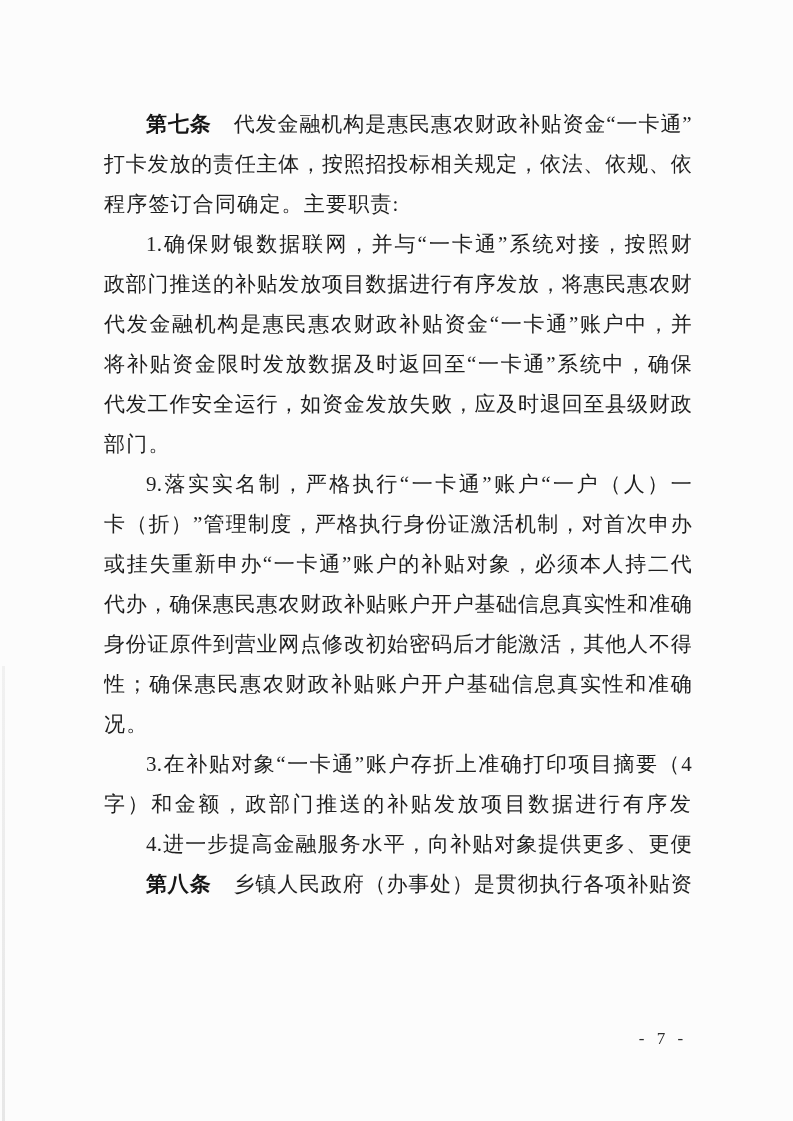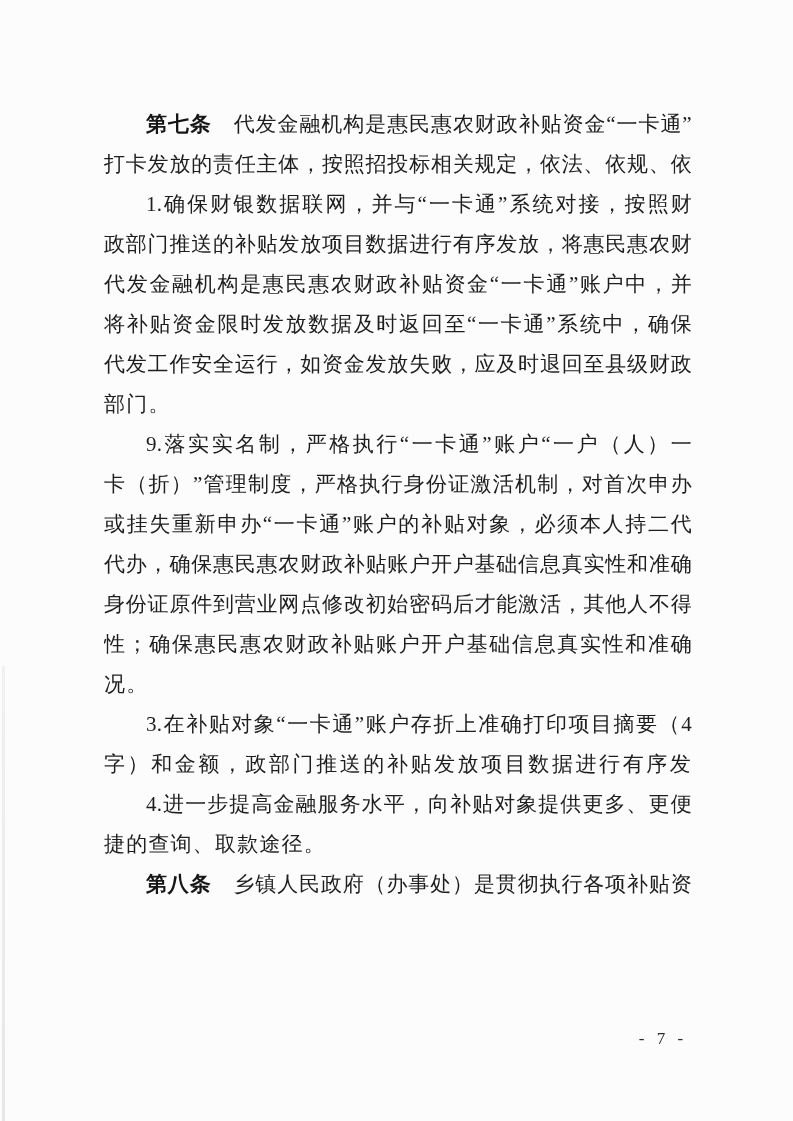--- a/index.html
+++ b/index.html
@@ -66,33 +66,33 @@
   }
 </style>
 </head>
 <body>
 
 <div class="page">
   <div class="scan-edge"></div>
   <div class="doc">
       <div class="line indent fill"><b>第七条</b>　代发金融机构是惠民惠农财政补贴资金“一卡通”</div>
       <div class="line fill">打卡发放的责任主体，按照招投标相关规定，依法、依规、依</div>
+      <div class="line">程序签订合同确定。主要职责:</div>
       <div class="line indent fill">1.确保财银数据联网，并与“一卡通”系统对接，按照财</div>
       <div class="line fill">政部门推送的补贴发放项目数据进行有序发放，将惠民惠农财</div>
       <div class="line fill">代发金融机构是惠民惠农财政补贴资金“一卡通”账户中，并</div>
       <div class="line fill">将补贴资金限时发放数据及时返回至“一卡通”系统中，确保</div>
       <div class="line fill">代发工作安全运行，如资金发放失败，应及时退回至县级财政</div>
       <div class="line">部门。</div>
       <div class="line indent fill">9.落实实名制，严格执行“一卡通”账户“一户（人）一</div>
       <div class="line fill">卡（折）”管理制度，严格执行身份证激活机制，对首次申办</div>
       <div class="line fill">或挂失重新申办“一卡通”账户的补贴对象，必须本人持二代</div>
       <div class="line fill">代办，确保惠民惠农财政补贴账户开户基础信息真实性和准确</div>
       <div class="line fill">身份证原件到营业网点修改初始密码后才能激活，其他人不得</div>
       <div class="line fill">性；确保惠民惠农财政补贴账户开户基础信息真实性和准确</div>
       <div class="line">况。</div>
       <div class="line indent fill">3.在补贴对象“一卡通”账户存折上准确打印项目摘要（4</div>
       <div class="line">字）和金额，政部门推送的补贴发放项目数据进行有序发放。</div>
       <div class="line indent fill">4.进一步提高金融服务水平，向补贴对象提供更多、更便</div>
-      <div class="line">捷的查询、取款途径。</div>
       <div class="line indent fill"><b>第八条</b>　乡镇人民政府（办事处）是贯彻执行各项补贴资</div>
     </div>
   <div class="pagenum">- 7 -</div>
 </div>
 
 </body></html>

